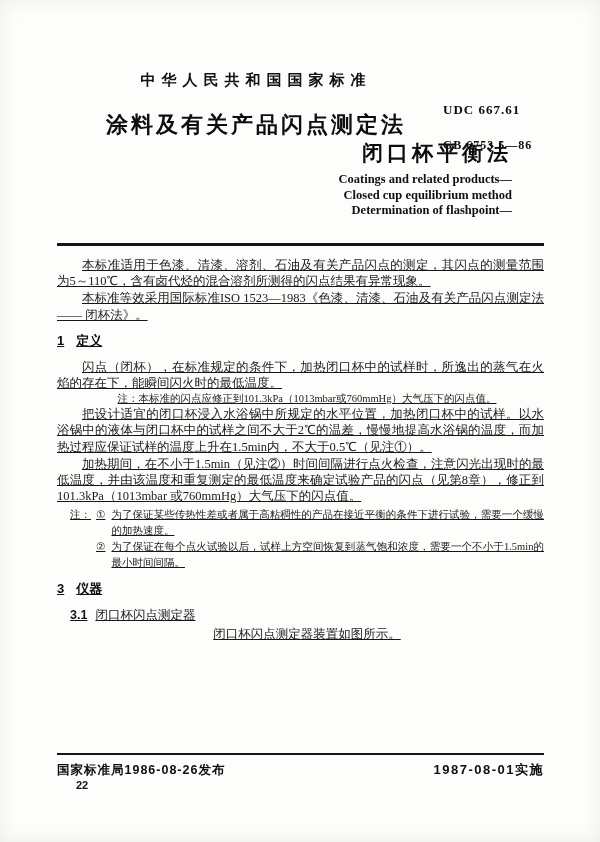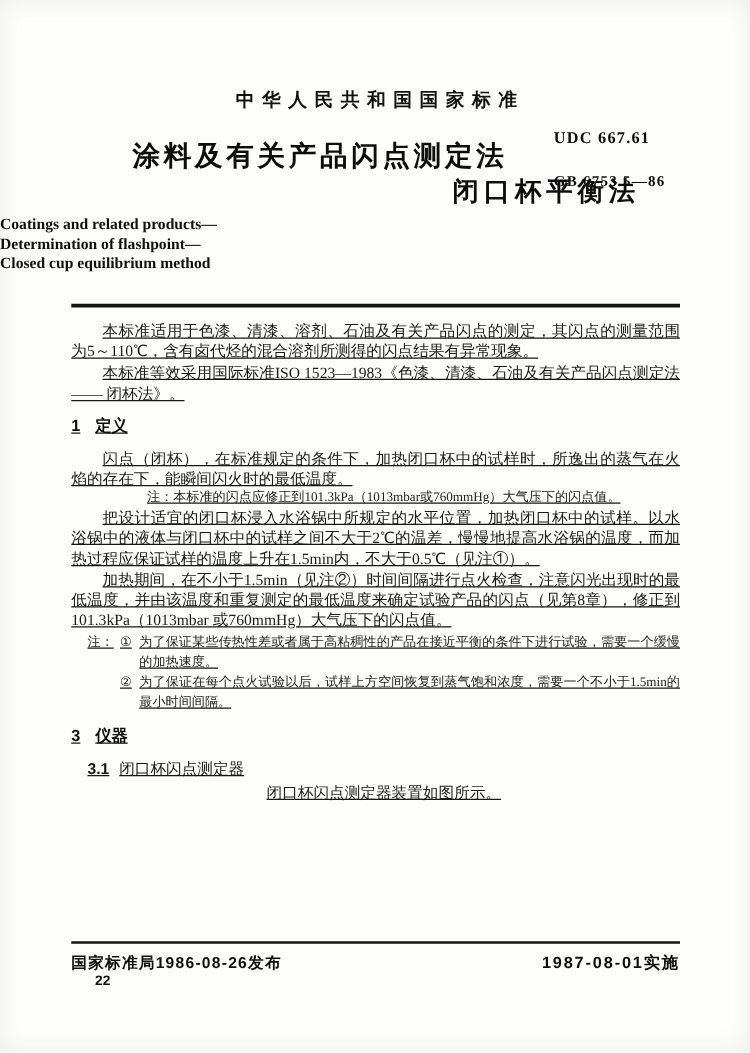--- a/index.html
+++ b/index.html
@@ -22,21 +22,20 @@
   .std-label {
     position: absolute;
     top: 71px; left: 0;
     width: 512px;
     text-align: center;
     font-family: "Liberation Sans", sans-serif;
     font-weight: bold;
     font-size: 15px;
     letter-spacing: 6px;
     color: #111;
-    margin-left: 48px;
   }
   .title-cn-1 {
     position: absolute;
     top: 110px; left: 0;
     width: 512px;
     text-align: center;
     font-family: "Liberation Sans", sans-serif;
     font-weight: bold;
     font-size: 22px;
     letter-spacing: 3px;
@@ -68,21 +67,21 @@
     font-family: "Liberation Serif", serif;
     font-weight: bold;
     font-size: 12px;
     letter-spacing: 1px;
     color: #0d0d0d;
   }
   .title-en {
     position: absolute;
     top: 172px; left: 0;
     width: 512px;
-    text-align: left;
+    text-align: right;
     font-family: "Liberation Serif", serif;
     font-weight: bold;
     font-size: 12.5px;
     line-height: 15.5px;
     color: #101010;
   }
 
   
   .content {
     position: absolute;
@@ -196,22 +195,22 @@
 
 <div class="page">
 
   <div class="std-label">中华人民共和国国家标准</div>
   <div class="udc">UDC  667.61</div>
   <div class="title-cn-1">涂料及有关产品闪点测定法</div>
   <div class="std-code">GB 6753.5—86</div>
   <div class="title-cn-2">闭口杯平衡法</div>
   <div class="title-en">
     <div>Coatings and related products—</div>
+    <div>Closed cup equilibrium method</div>
     <div>Determination of flashpoint—</div>
-    <div>Closed cup equilibrium method</div>
   </div>
 
   <div class="content">
     <div class="rule-top"></div>
 
     <p class="para">本标准适用于色漆、清漆、溶剂、石油及有关产品闪点的测定，其闪点的测量范围为5～110℃，含有卤代烃的混合溶剂所测得的闪点结果有异常现象。</p>
     <p class="para">本标准等效采用国际标准ISO 1523—1983《色漆、清漆、石油及有关产品闪点测定法 —— 闭杯法》。</p>
 
     <div class="sec-heading">
       <span class="sec-no">1</span><span>定义</span>

